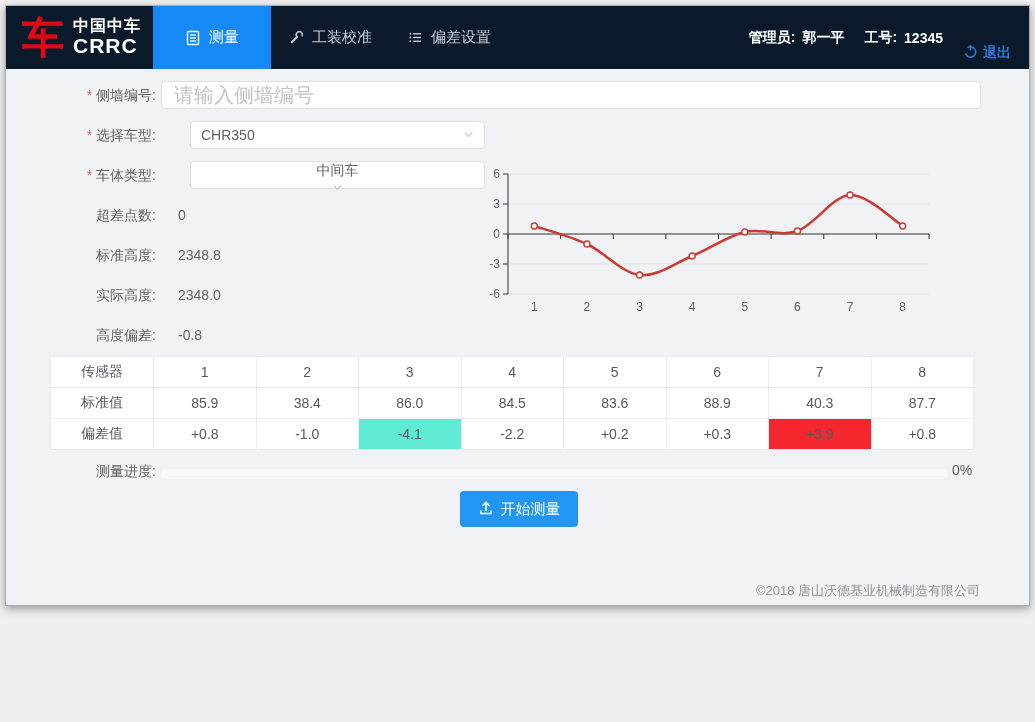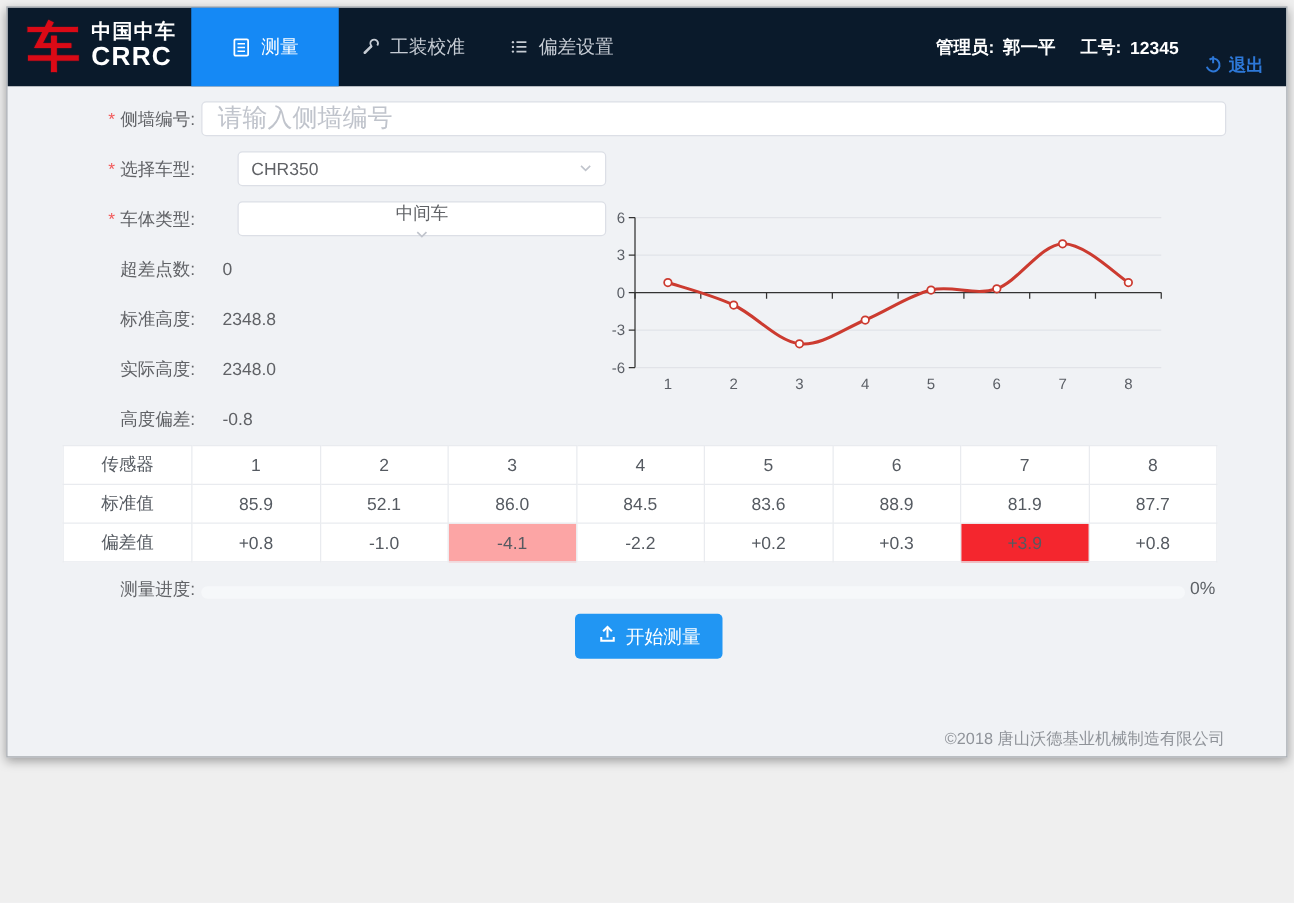--- a/index.html
+++ b/index.html
@@ -42,21 +42,21 @@
   .stat { position:absolute; line-height:20px; }
   .stat .flabel-in { display:inline-block; width:150px; text-align:right; }
   .stat .val { position:absolute; left:172px; top:0; white-space:nowrap; }
 
   .chart-wrap { position:absolute; left:477px; top:94px; width:460px; height:160px; }
 
   table.sensor { position:absolute; left:44px; top:287px; width:924px; border-collapse:collapse;
                  table-layout:fixed; background:#fff; }
   table.sensor td, table.sensor th { border:1px solid #e9ebef; height:31px; text-align:center;
                  font-size:14px; font-weight:normal; color:#555a61; }
-  td.hl-blue { background:#fca5a5; color:#fff; }
+  td.hl-blue { background:#5eead4; color:#fff; }
   td.hl-red  { background:#f4262e; color:#fff; }
 
   .prog-label { position:absolute; left:0; top:394px; width:150px; text-align:right; line-height:16px; }
   .prog-track { position:absolute; left:155px; top:400px; width:787px; height:10px;
                 background:#f6f8fa; border-radius:5px; }
   .prog-pct { position:absolute; left:946px; top:393px; font-size:14px; color:#5d6166; }
 
   .start-btn { position:absolute; left:454px; top:422px; width:118px; height:36px;
                background:#2196f3; border:none; border-radius:4px; color:#fff; font-size:15px;
                display:flex; align-items:center; justify-content:center; gap:7px; cursor:pointer;
@@ -238,26 +238,26 @@
             <td>3</td>
             <td>4</td>
             <td>5</td>
             <td>6</td>
             <td>7</td>
             <td>8</td>
           </tr>
           <tr>
             <td>标准值</td>
             <td>85.9</td>
-            <td>52.1</td>
+            <td>38.4</td>
             <td>86.0</td>
             <td>84.5</td>
             <td>83.6</td>
             <td>88.9</td>
-            <td>81.9</td>
+            <td>40.3</td>
             <td>87.7</td>
           </tr>
           <tr>
             <td>偏差值</td>
             <td>+0.8</td>
             <td>-1.0</td>
             <td class="hl-blue">-4.1</td>
             <td>-2.2</td>
             <td>+0.2</td>
             <td>+0.3</td>

